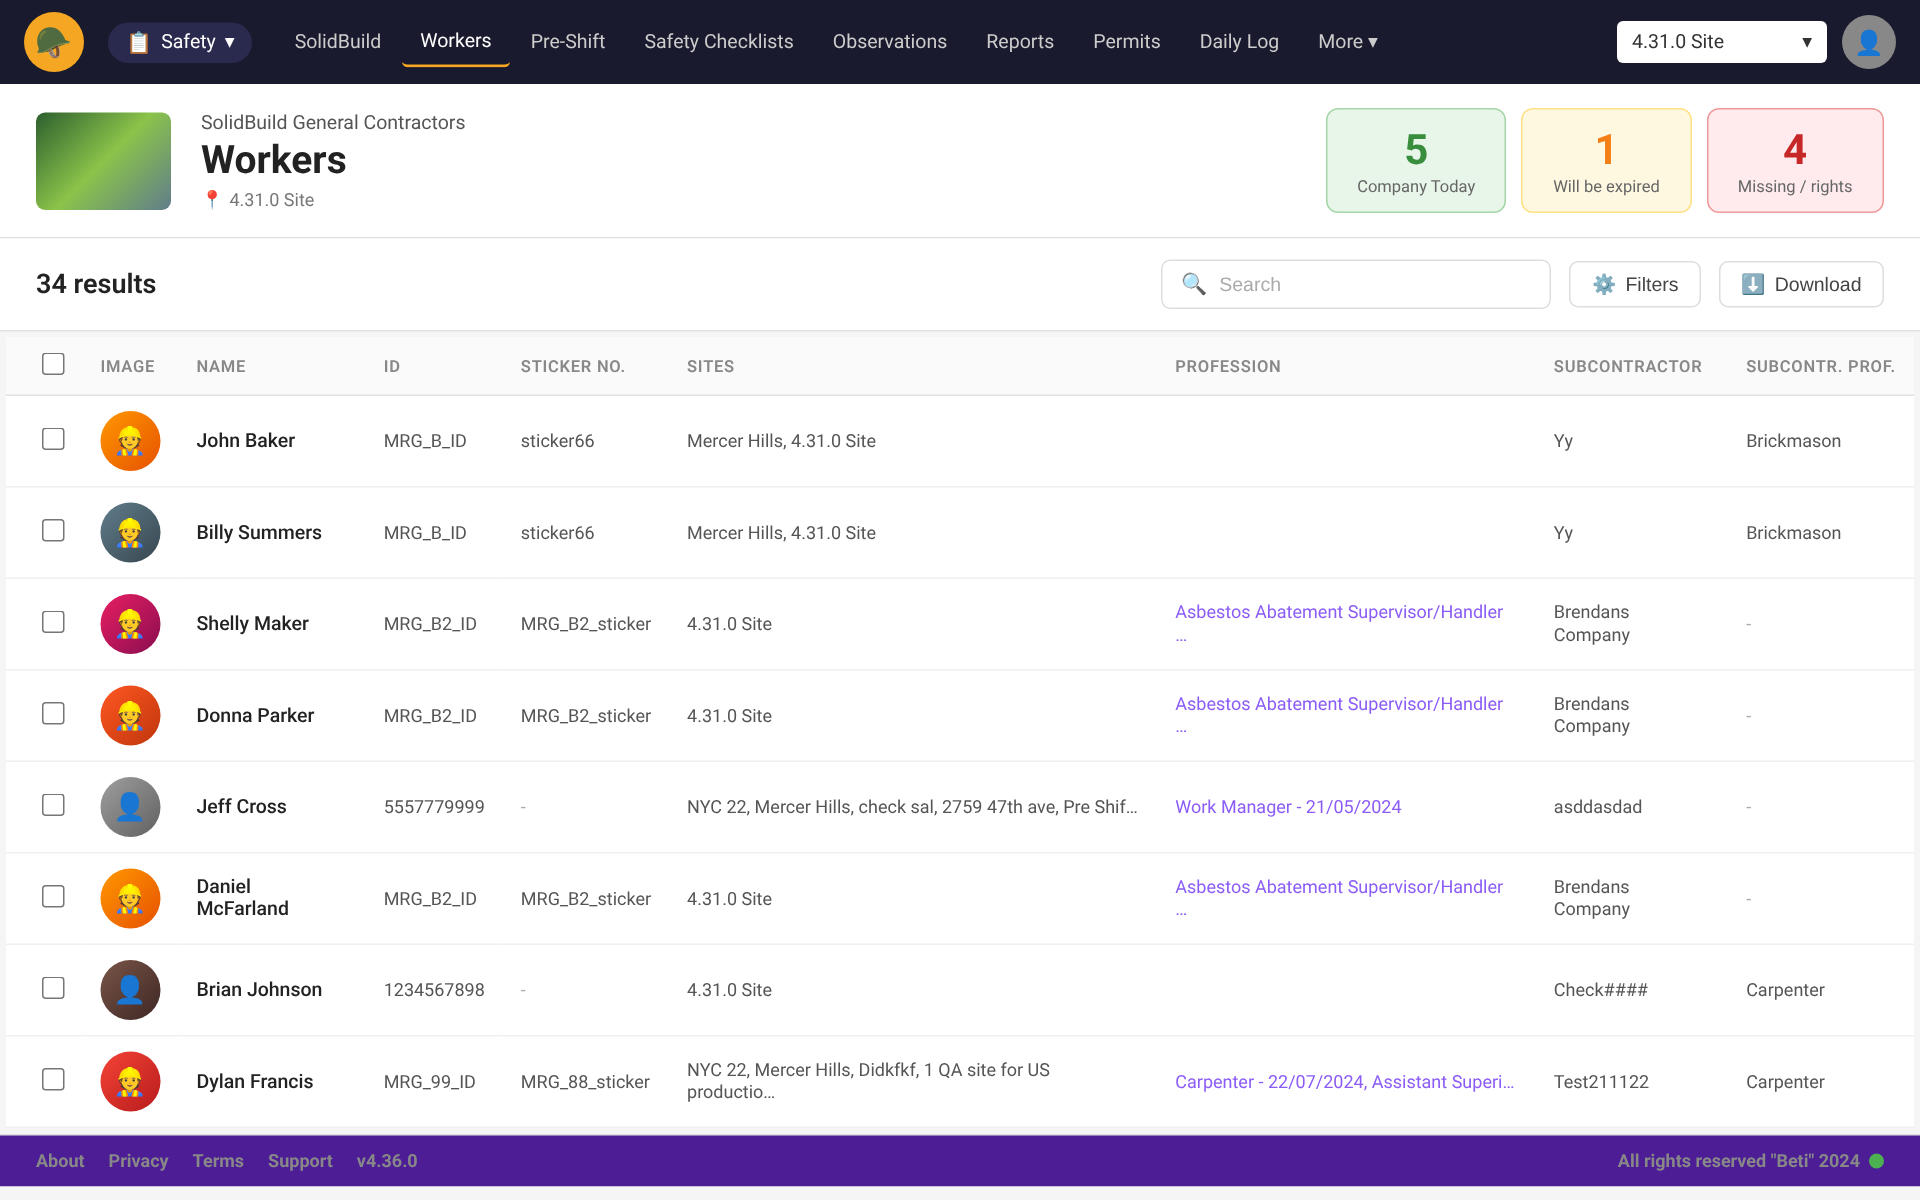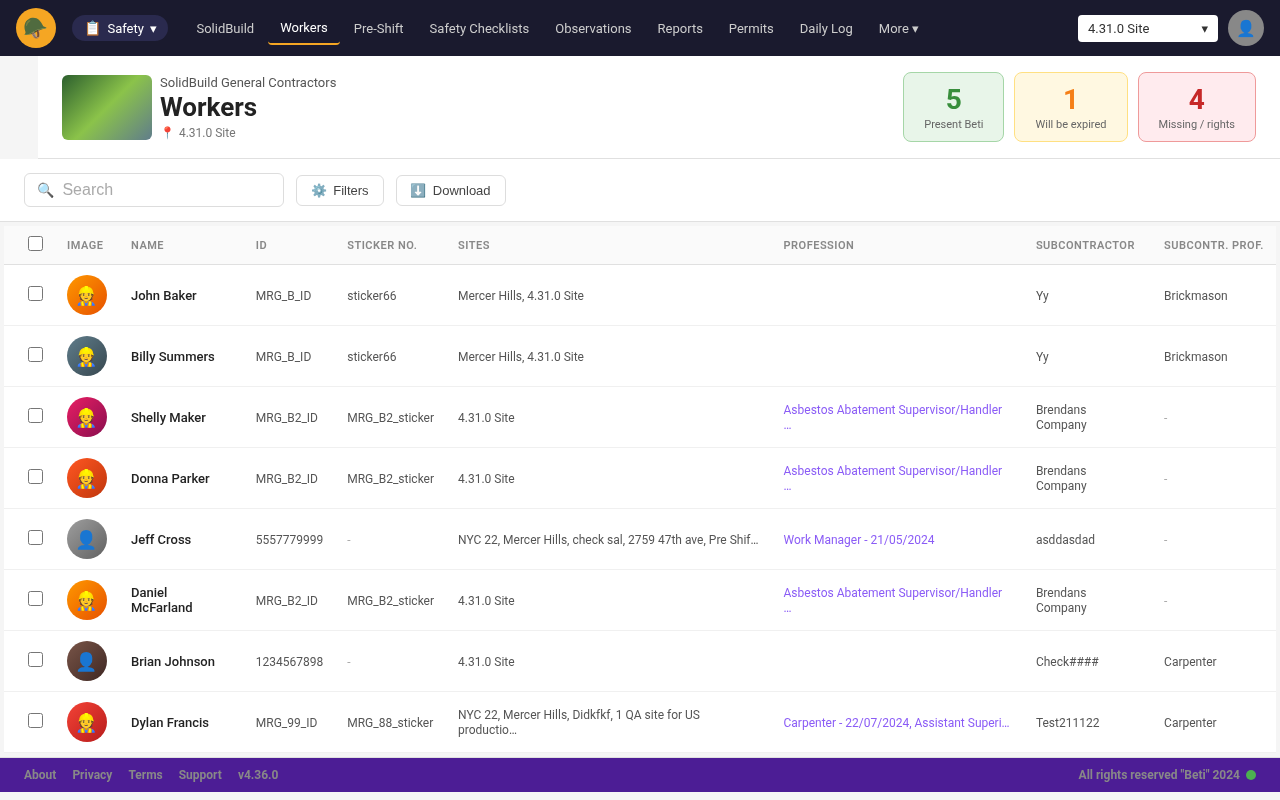--- a/index.html
+++ b/index.html
@@ -24,23 +24,22 @@
     .nav-link.active { color: #fff; border-bottom: 2px solid #f5a623; }
     .nav-right { display: flex; align-items: center; gap: 10px; }
     .site-select {
       display: flex; align-items: center; background: #fff; border-radius: 4px; padding: 6px 10px;
       font-size: 13px; gap: 6px; cursor: pointer; min-width: 140px; justify-content: space-between;
     }
     .avatar { width: 36px; height: 36px; border-radius: 50%; background: #888; display: flex; align-items: center; justify-content: center; color: #fff; font-size: 16px; overflow: hidden; }
 
     
     .page-header {
-      background: #fff; padding: 16px 24px; display: flex; align-items: center; gap: 8px;
+      background: #fff; padding: 16px 24px; display: flex; align-items: center; gap: 20px;
       border-bottom: 1px solid #e0e0e0;
-      margin-left: 38px;
     }
     .header-image { width: 90px; height: 65px; border-radius: 6px; background: linear-gradient(135deg, #2c5f2e, #8bc34a, #607d8b); overflow: hidden; }
     .header-info { flex: 1; }
     .header-company { font-size: 13px; color: #555; margin-bottom: 2px; }
     .header-title { font-size: 26px; font-weight: 700; color: #222; }
     .header-site { font-size: 12px; color: #777; display: flex; align-items: center; gap: 4px; margin-top: 4px; }
     .stat-cards { display: flex; gap: 10px; margin-left: auto; }
     .stat-card {
       display: flex; flex-direction: column; align-items: center; justify-content: center;
       border-radius: 8px; padding: 10px 20px; min-width: 100px; text-align: center;
@@ -58,21 +57,21 @@
     .toolbar {
       display: flex; align-items: center; padding: 14px 24px; background: #fff;
       border-bottom: 1px solid #e0e0e0; gap: 12px;
     }
     .results-count { font-size: 18px; font-weight: 600; color: #222; flex: 1; }
     .search-box {
       display: flex; align-items: center; border: 1px solid #ddd; border-radius: 6px;
       padding: 7px 12px; gap: 8px; background: #fff; width: 260px;
     }
     .search-icon { color: #999; font-size: 14px; }
-    .search-input { border: none; outline: none; font-size: 16px; width: 100%; color: #333; }
+    .search-input { border: none; outline: none; font-size: 13px; width: 100%; color: #333; }
     .search-input::placeholder { color: #aaa; }
     .filter-btn, .download-btn {
       display: flex; align-items: center; gap: 6px; padding: 7px 14px; border: 1px solid #ddd;
       border-radius: 6px; background: #fff; cursor: pointer; font-size: 13px; color: #444;
     }
 
     
     .table-wrap { background: #fff; margin: 4px; overflow: auto; }
     table { width: 100%; border-collapse: collapse; }
     thead th {
@@ -156,34 +155,35 @@
     <div class="header-company">SolidBuild General Contractors</div>
     <div class="header-title">Workers</div>
     <div class="header-site">
       <span>📍</span>
       <span>4.31.0 Site</span>
     </div>
   </div>
   <div class="stat-cards">
     <div class="stat-card green">
       <span class="stat-number green">5</span>
-      <span class="stat-label">Present Beti</span>
+      <span class="stat-label">Company Today</span>
     </div>
     <div class="stat-card yellow">
       <span class="stat-number yellow">1</span>
       <span class="stat-label">Will be expired</span>
     </div>
     <div class="stat-card red">
       <span class="stat-number red">4</span>
       <span class="stat-label">Missing / rights</span>
     </div>
   </div>
 </div>
 
 <div class="toolbar">
+  <span class="results-count">34 results</span>
   <div class="search-box">
     <span class="search-icon">🔍</span>
     <input class="search-input" type="text" placeholder="Search" style="">
   </div>
   <button class="filter-btn">
     <span>⚙️</span>
     <span>Filters</span>
   </button>
   <button class="download-btn">
     <span>⬇️</span>

